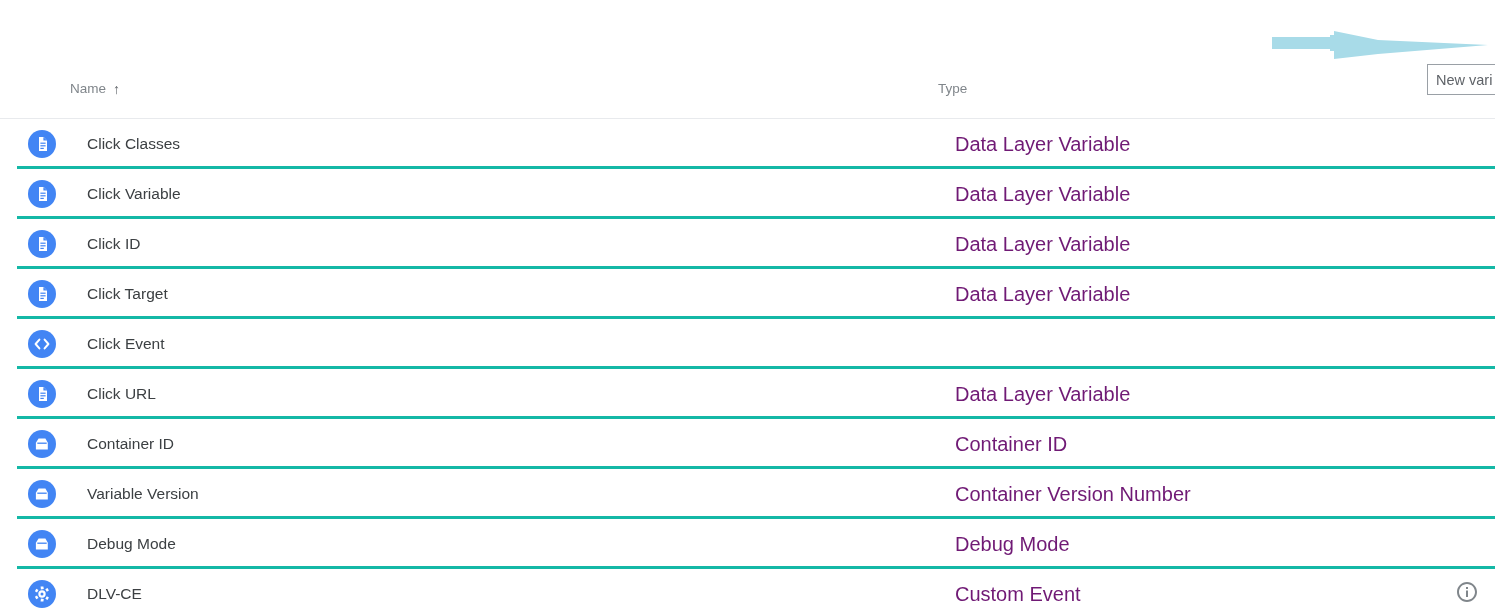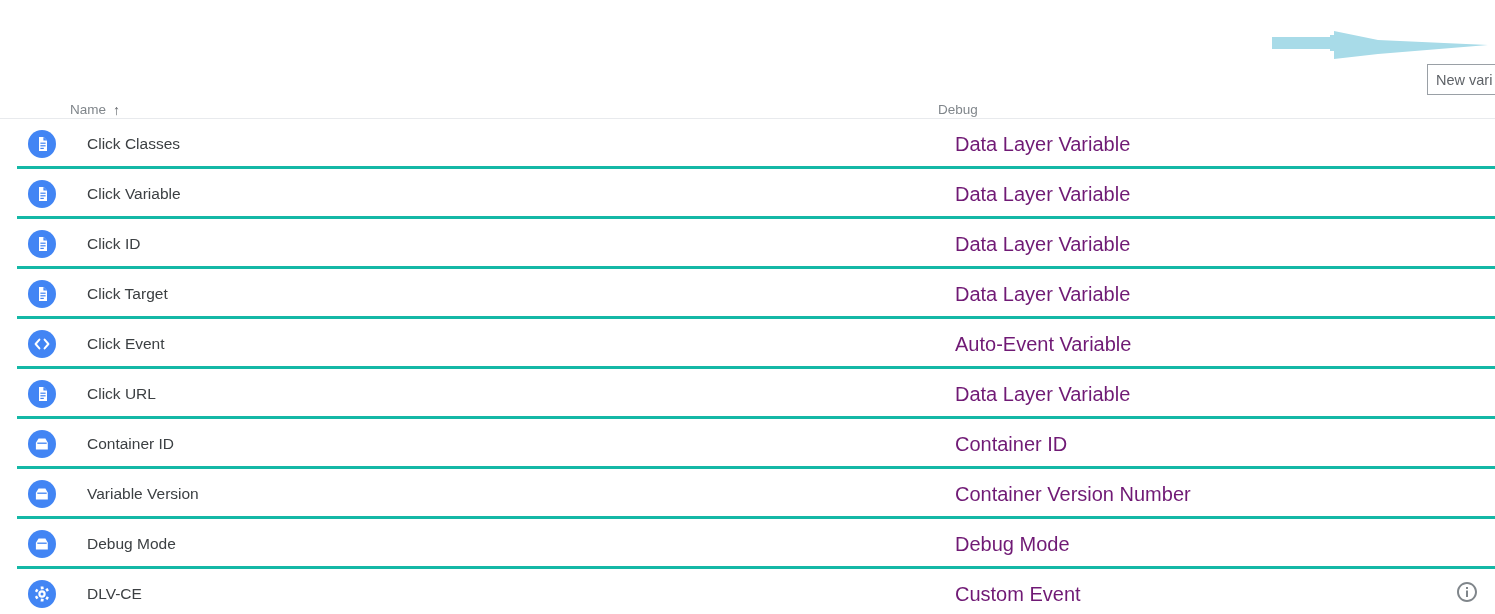--- a/index.html
+++ b/index.html
@@ -126,21 +126,21 @@
     position: absolute;
     top: 79px;
     left: 0;
     width: 1495px;
     height: 40px;
   }
   .col-header {
     position: absolute;
     font-size: 13.5px;
     color: #80868b;
-    top: 23px;
+    top: 2px;
     display: flex;
     align-items: flex-end;
     gap: 7px;
     white-space: nowrap;
   }
   .col-header.name { left: 70px; cursor: pointer; }
   .col-header.type { left: 938px; }
   .sort-arrow { display: inline-block; font-size: 14px; color: #5f6368; line-height: 1; }
 
   
@@ -227,21 +227,21 @@
   <div class="tooltip">
     <span class="tooltip-text">New vari</span>
   </div>
 
   <div class="col-header-row">
     <div class="col-header name">
       <span>Name</span>
       <span class="sort-arrow">↑</span>
     </div>
     <div class="col-header type">
-      <span>Debug</span>
+      <span>Type</span>
     </div>
   </div>
 
   <div class="table-top-divider"></div>
 
   <div class="table" id="table-body">
       <div class="row">
         <div class="row-icon"><svg width="28" height="28" viewBox="0 0 28 28">
             <circle cx="14" cy="14" r="14" fill="#4285f4"></circle>
             <path d="M11 7h4.6L19 10.4V21H11z" fill="#ffffff"></path>
@@ -289,21 +289,20 @@
         <div class="row-name">Click Target</div>
         <div class="row-type">Data Layer Variable</div>
       </div>
       <div class="row">
         <div class="row-icon"><svg width="28" height="28" viewBox="0 0 28 28">
             <circle cx="14" cy="14" r="14" fill="#4285f4"></circle>
             <path d="M11.4 9.6 7.6 14l3.8 4.4" fill="none" stroke="#ffffff" stroke-width="2" stroke-linecap="round" stroke-linejoin="round"></path>
             <path d="M16.6 9.6 20.4 14l-3.8 4.4" fill="none" stroke="#ffffff" stroke-width="2" stroke-linecap="round" stroke-linejoin="round"></path>
           </svg></div>
         <div class="row-name">Click Event</div>
-        <div class="row-type">Auto-Event Variable</div>
       </div>
       <div class="row">
         <div class="row-icon"><svg width="28" height="28" viewBox="0 0 28 28">
             <circle cx="14" cy="14" r="14" fill="#4285f4"></circle>
             <path d="M11 7h4.6L19 10.4V21H11z" fill="#ffffff"></path>
             <path d="M15.4 7v3.6H19" fill="#4285f4"></path>
             <rect x="12.4" y="12.6" width="5.2" height="1.2" fill="#4285f4"></rect>
             <rect x="12.4" y="15.2" width="5.2" height="1.2" fill="#4285f4"></rect>
             <rect x="12.4" y="17.8" width="3.4" height="1.2" fill="#4285f4"></rect>
           </svg></div>

